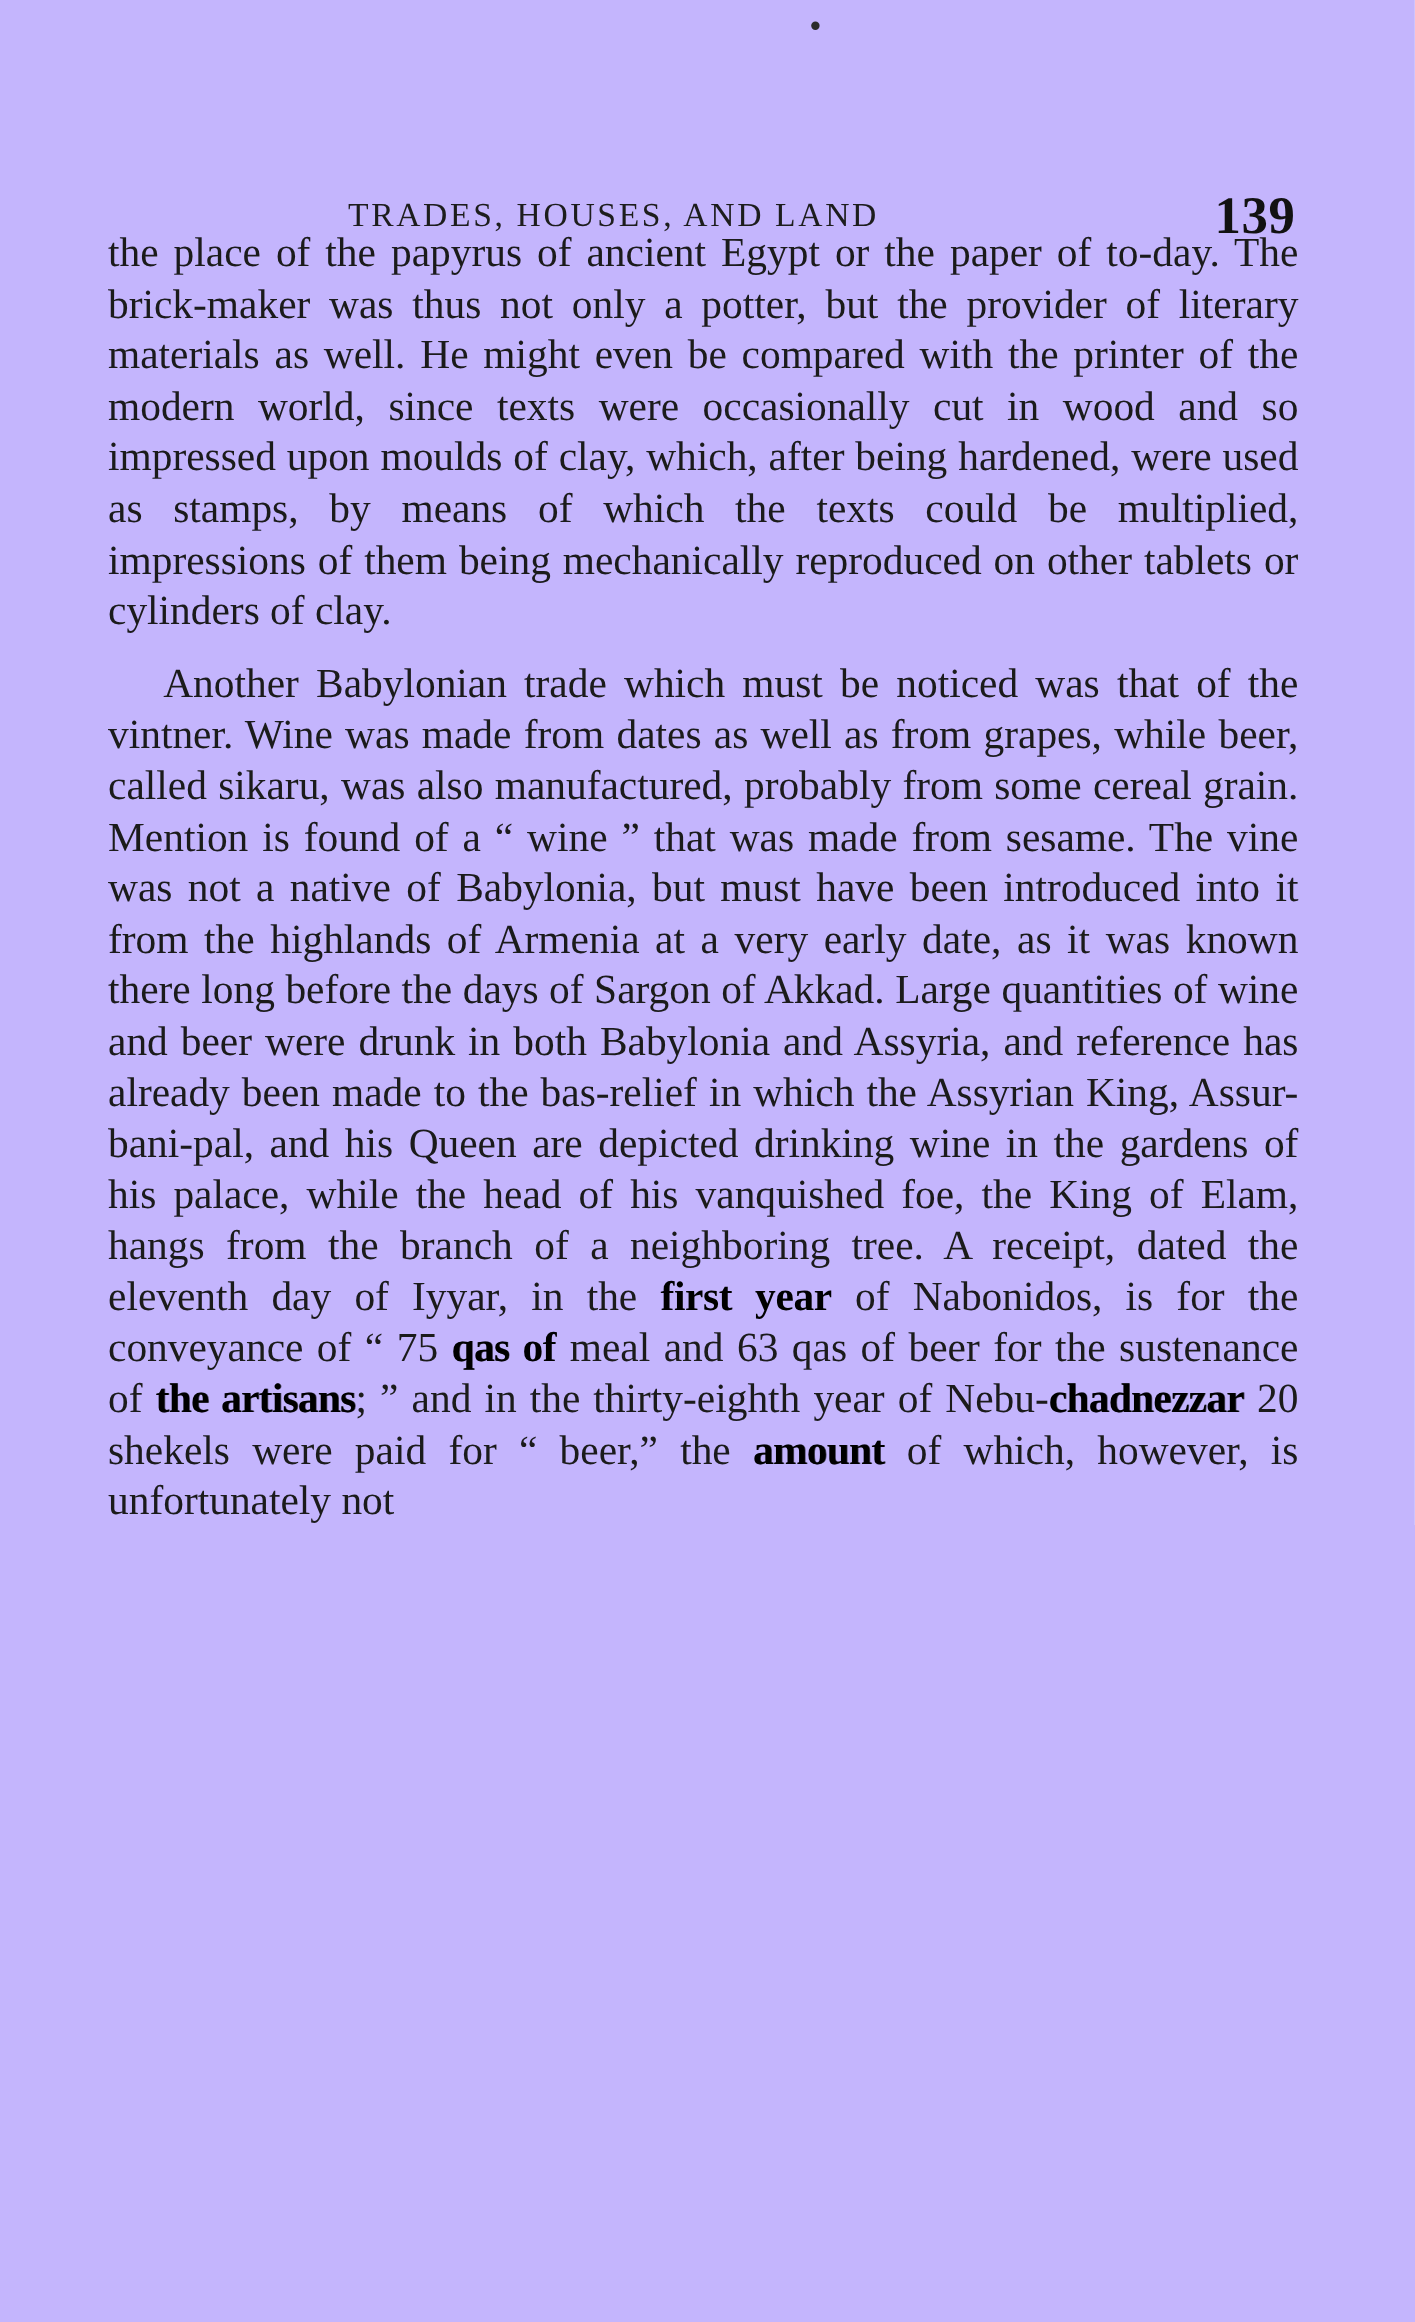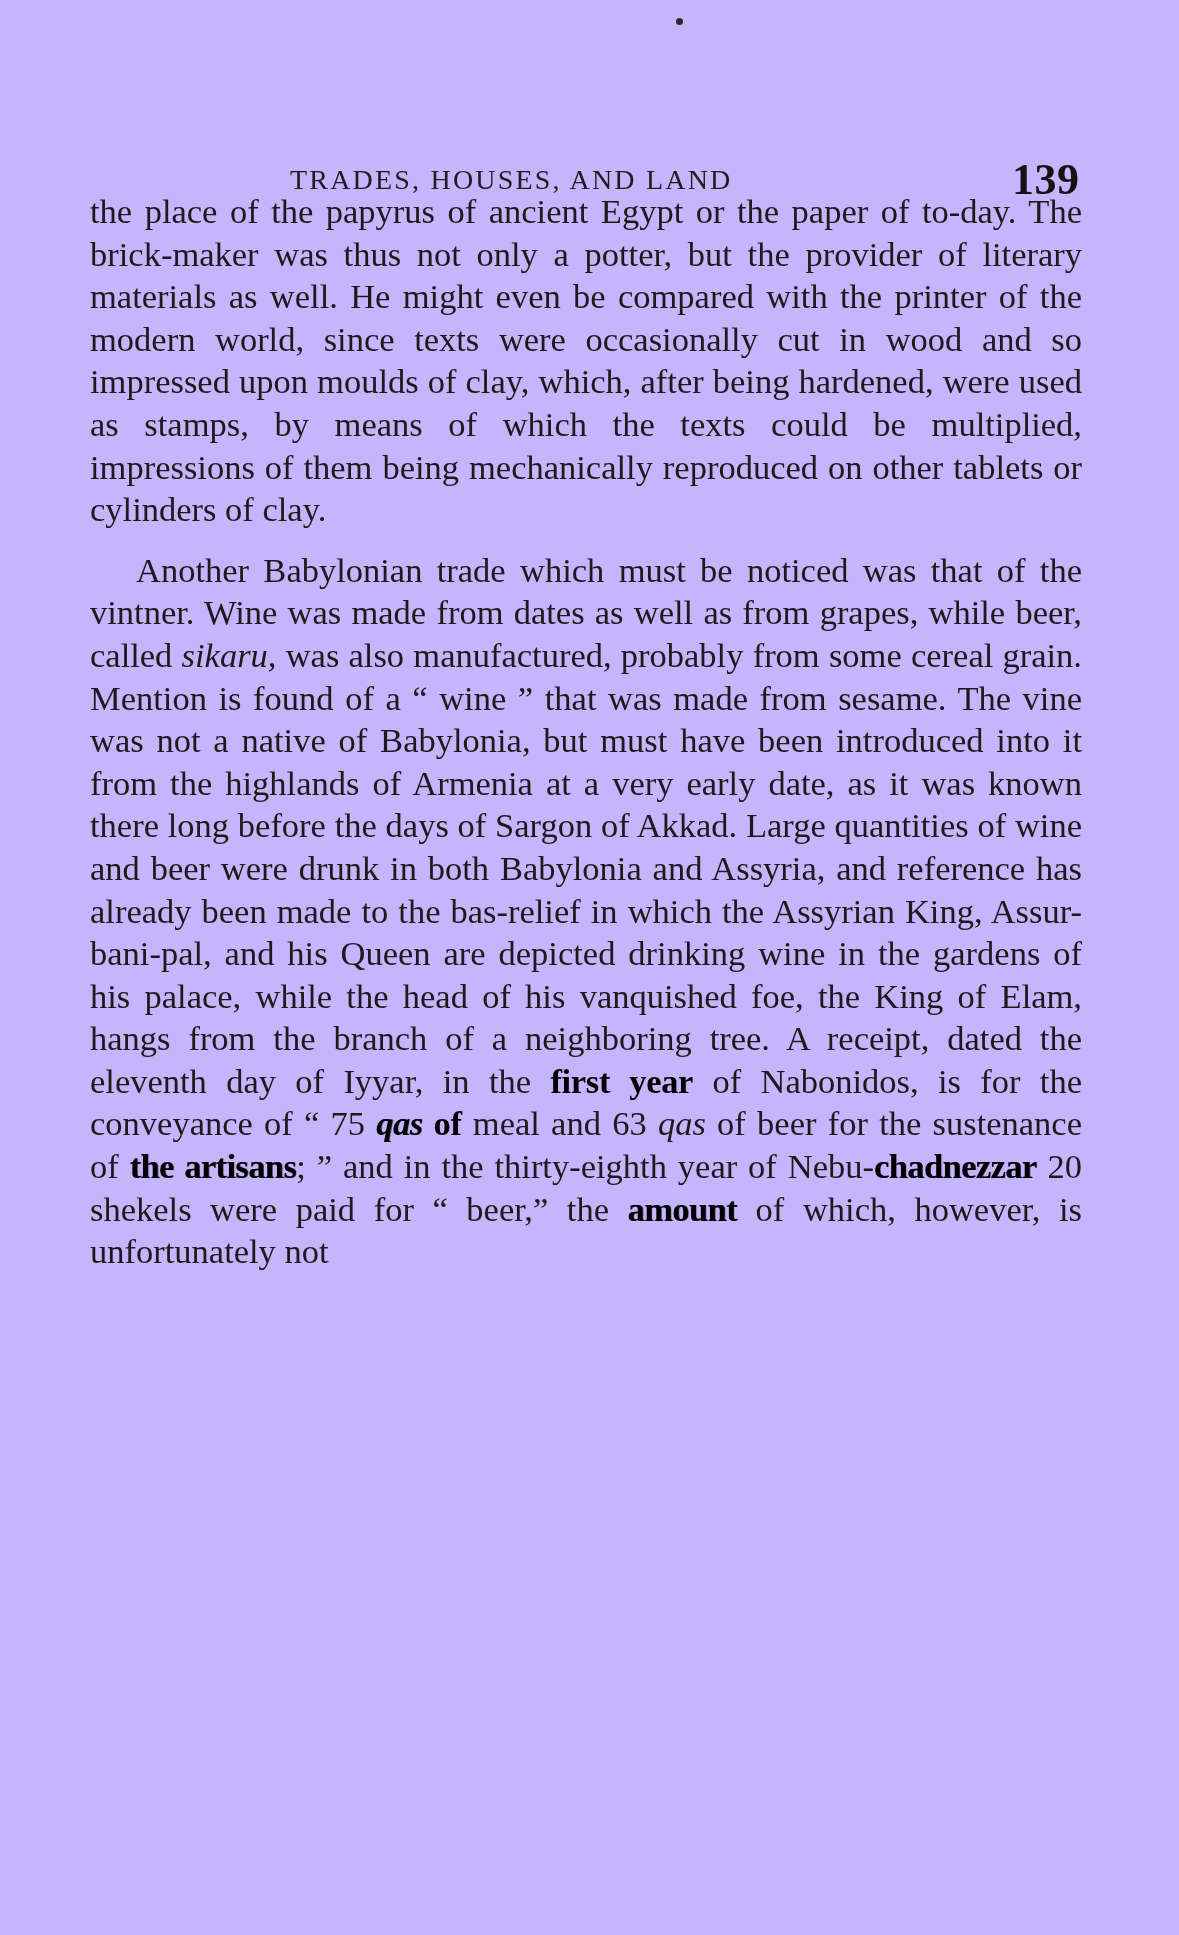--- a/index.html
+++ b/index.html
@@ -70,21 +70,20 @@
     text-align: justify;
     text-justify: inter-word;
   }
   .body-text p {
     margin: 18px;
   }
   .body-text p.indent {
     text-indent: 46px;
   }
   .ital {
-    font-style: italic;
   }
   .heavy {
     font-weight: bold;
     color: #000;
     letter-spacing: -0.3px;
   }
   .smudge {
     font-weight: bold;
     color: #000;
     letter-spacing: -0.6px;

